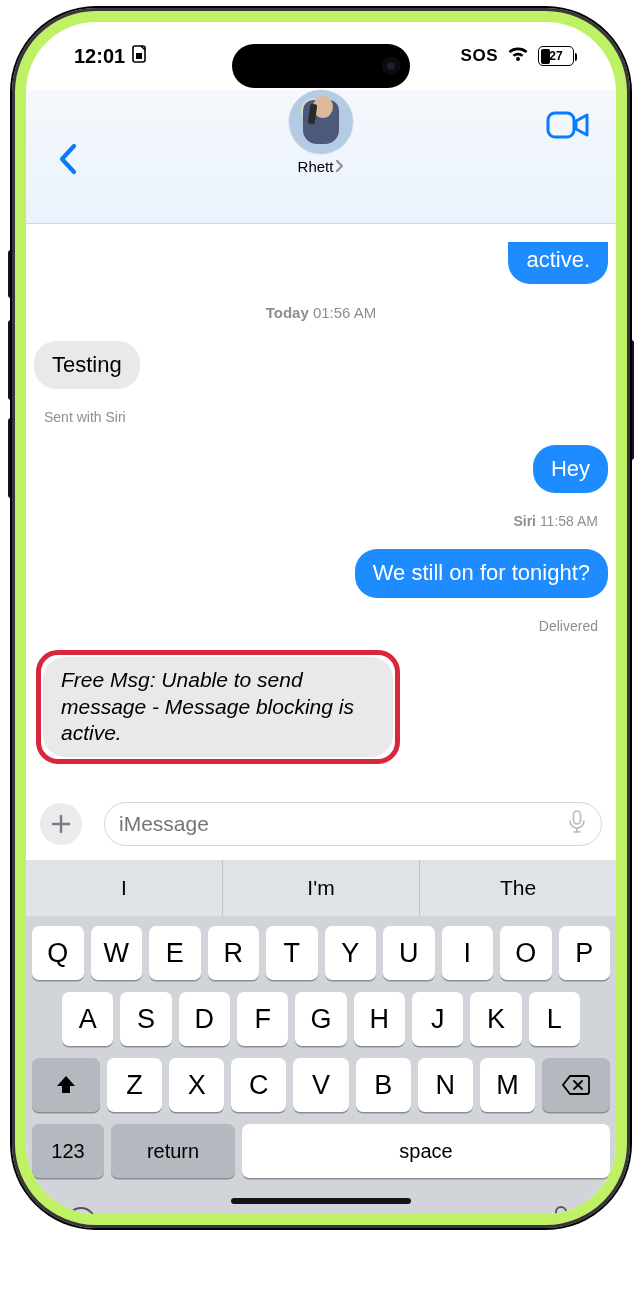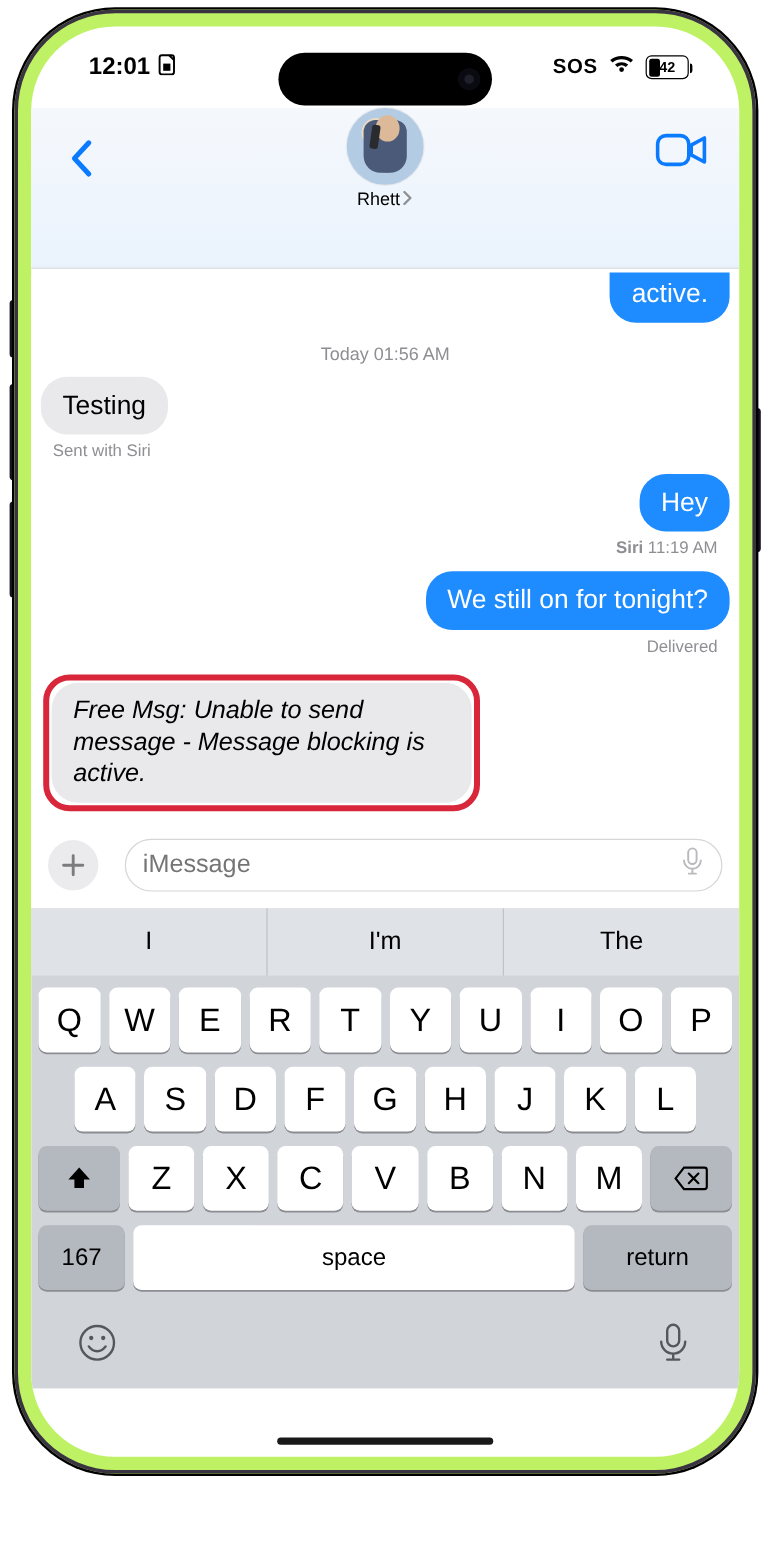--- a/index.html
+++ b/index.html
@@ -71,21 +71,21 @@
     position:absolute; left:1.5px; top:1.5px; bottom:1.5px;
     width:28%; background:#000; border-radius:2px;
   }
   .batt-pct { position:relative; z-index:1; color:#000; mix-blend-mode:normal; font-size:12px; }
 
   
   .nav-header {
     height:134px;
     background: linear-gradient(to bottom, #f5f8fc, #eaf3fd);
     border-bottom:1px solid #d5d7db;
-    display:flex; align-items:flex-start; padding:8px 20px 16px;
+    display:flex; align-items:center; padding:8px 20px 16px;
     position:relative;
   }
   .back-chev {
     width:44px; height:44px; display:flex; align-items:center; justify-content:center;
     margin-top:12px;
     cursor:pointer;
   }
   .contact {
     position:absolute; left:50%; top:0; transform:translateX(-50%);
     display:flex; flex-direction:column; align-items:center;
@@ -119,21 +119,21 @@
     position:absolute; right:24px; top:18px;
     width:48px; height:34px; display:flex; align-items:center; justify-content:center;
     cursor:pointer;
   }
 
   
   .convo {
     background:#fff;
     padding:0 8px 6px;
   }
-  .row { display:flex; margin:5px 0; }
+  .row { display:flex; margin:20px 0; }
   .row.sent { justify-content:flex-end; }
   .row.recv { justify-content:flex-start; }
   .bubble {
     max-width:460px;
     padding:10px 18px;
     font-size:22px; line-height:1.28;
     border-radius:22px;
     position:relative;
   }
   .sent .bubble {
@@ -142,21 +142,21 @@
   .recv .bubble {
     background:#e9e9eb; color:#000;
   }
   .bubble-partial {
     border-top-left-radius:0; border-top-right-radius:0;
     margin-top:-2px; padding-top:4px; padding-bottom:10px;
   }
   .timestamp-row {
     text-align:center; font-size:15px; color:#8e8e93; margin:18px 0 10px;
   }
-  .timestamp-row b { font-weight:400; color:#8e8e93; }
+  .timestamp-row b { font-weight:700; color:#8e8e93; }
   .meta-under {
     font-size:14px; color:#8e8e93; margin-top:2px; margin-bottom:12px;
   }
   .meta-left { margin-left:10px; }
   .meta-right { text-align:right; margin-right:10px; }
   .meta-right b { font-weight:600; }
 
   .highlight {
     border:5px solid #d8273a;
     border-radius:22px;
@@ -269,21 +269,21 @@
       <div class="status-right">
         <span class="sos">SOS</span>
         <span>
           <svg width="24" height="18" viewBox="0 0 24 18">
               <path d="M12 16a2 2 0 100-4 2 2 0 000 4zm-5.5-6.2a9 9 0 0111 0l-1.9 2a6 6 0 00-7.2 0l-1.9-2zM2.5 6a15 15 0 0119 0l-1.9 2a12 12 0 00-15.2 0L2.5 6z" fill="#000"></path>
             </svg>
         </span>
         <span class="battery">
           <span class="batt-body">
             <span class="batt-fill"></span>
-            <span class="batt-pct">42</span>
+            <span class="batt-pct">27</span>
           </span>
         </span>
       </div>
     </div>
 
     <div class="nav-header">
       <div class="back-chev">
         <svg width="22" height="34" viewBox="0 0 22 34">
             <polyline points="17,4 5,17 17,30" fill="none" stroke="#0a7bff" stroke-width="4.2" stroke-linecap="round" stroke-linejoin="round"></polyline>
           </svg>
@@ -322,21 +322,21 @@
 
       <div class="row recv">
         <div class="bubble">Testing</div>
       </div>
       <div class="meta-under meta-left">Sent with Siri</div>
 
       <div class="row sent">
         <div class="bubble">Hey</div>
       </div>
       <div class="meta-under meta-right">
-        <b>Siri</b> <span>11:19 AM</span>
+        <b>Siri</b> <span>11:58 AM</span>
       </div>
 
       <div class="row sent">
         <div class="bubble">We still on for tonight?</div>
       </div>
       <div class="meta-under meta-right">Delivered</div>
 
       <div class="row recv" style="margin-top:16px;">
         <span class="highlight">
           <div class="bubble">Free Msg: Unable to send message - Message blocking is active.</div>
@@ -406,23 +406,23 @@
           <div class="key">N</div>
           <div class="key">M</div>
           <div class="key special del">
             <svg width="30" height="22" viewBox="0 0 30 22">
                 <path d="M9 2 H26 a2 2 0 0 1 2 2 V18 a2 2 0 0 1 -2 2 H9 L2 11 Z" fill="none" stroke="#000" stroke-width="1.8"></path>
                 <path d="M13 7l8 8M21 7l-8 8" stroke="#000" stroke-width="1.8" stroke-linecap="round"></path>
               </svg>
           </div>
         </div>
         <div class="krow r4">
-          <div class="key special abc">167</div>
+          <div class="key special abc">123</div>
+          <div class="key special return">return</div>
           <div class="key space">space</div>
-          <div class="key special return">return</div>
         </div>
       </div>
 
       <div class="kbd-bottom">
         <div class="btn">
           <svg width="34" height="34" viewBox="0 0 34 34">
               <circle cx="17" cy="17" r="14" fill="none" stroke="#55575c" stroke-width="2"></circle>
               <circle cx="12" cy="13" r="1.8" fill="#55575c"></circle>
               <circle cx="22" cy="13" r="1.8" fill="#55575c"></circle>
               <path d="M10 20c2 3 5 4 7 4s5-1 7-4" fill="none" stroke="#55575c" stroke-width="2" stroke-linecap="round"></path>

